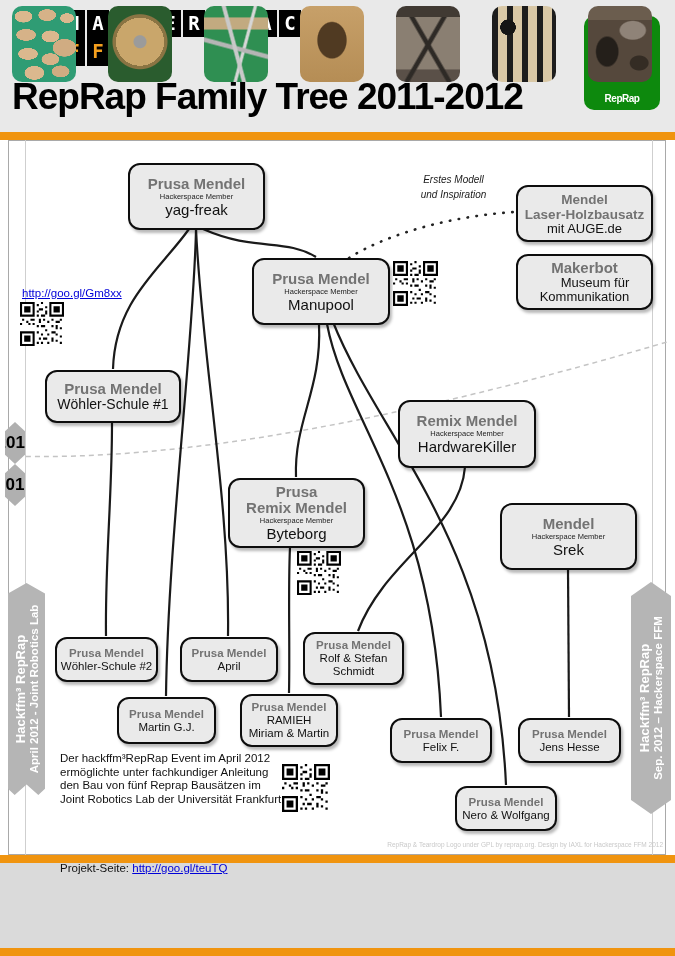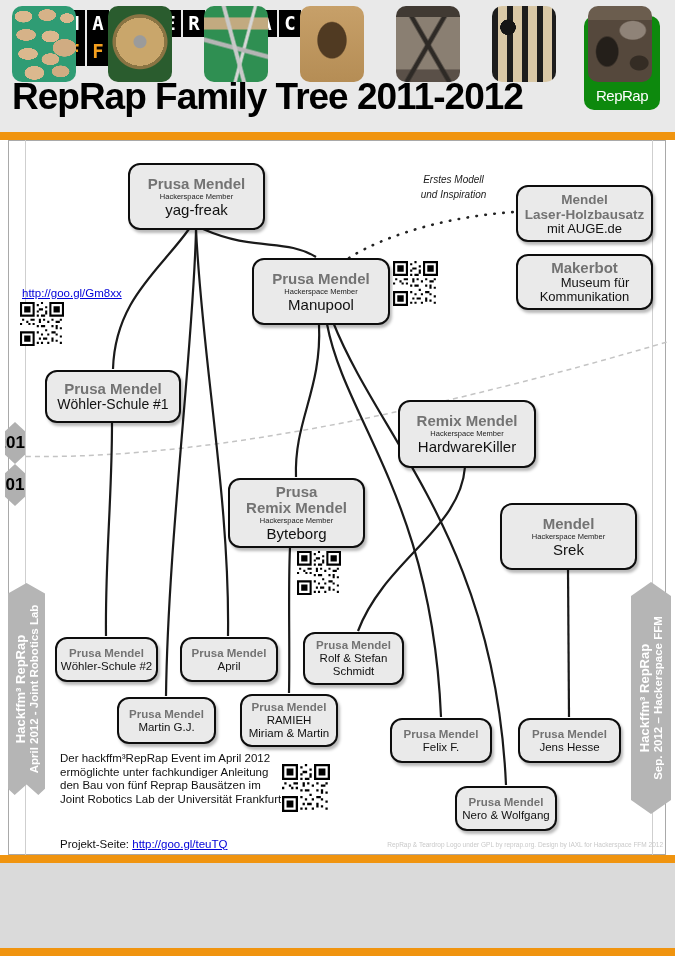--- a/index.html
+++ b/index.html
@@ -12,21 +12,21 @@
   .robot-box{width:46px;height:58px;background:#000;margin-right:3px;display:flex;align-items:center;justify-content:center;}
   .logo-rows{display:flex;flex-direction:column;}
   .cells .cell{display:inline-block;width:22px;background:#000;color:#fff;
         font-family:"DejaVu Sans Mono",monospace;font-weight:bold;font-size:19px;line-height:27px;
         text-align:center;margin-right:2px;}
   .cells.ffm .cell{color:#f5a01e;line-height:29px;}
   .page-title{position:absolute;left:12px;top:76px;font-size:37px;font-weight:bold;letter-spacing:-1px;color:#000;}
   .reprap-logo{position:absolute;left:584px;top:16px;width:76px;height:94px;background:#0d890d;border-radius:10px;
         display:flex;flex-direction:column;align-items:center;justify-content:flex-end;z-index:3;}
   .reprap-logo svg{position:absolute;top:8px;left:14px;}
-  .reprap-label{color:#fff;font-weight:normal;font-size:15px;letter-spacing:-0.5px;margin-bottom:6px;}
+  .reprap-label{color:#fff;font-weight:bold;font-size:10px;letter-spacing:-0.5px;margin-bottom:6px;}
   .bar{position:absolute;left:0;width:675px;height:8px;background:#f0940f;z-index:4;}
   .bar.top{top:132px;}
   .bar.mid{top:855px;}
   .bar.bot{top:948px;}
   
   .main-frame{position:absolute;left:8px;top:140px;width:658px;height:715px;background:#fff;border:1px solid #a9a9a9;box-sizing:border-box;z-index:1;}
   .tl-line{position:absolute;top:140px;width:1px;height:715px;background:#cfcfcf;z-index:2;}
   .tl-left{left:25px;}
   .tl-right{left:652px;}
   
@@ -291,21 +291,21 @@
   <div class="note" style="left:22px;top:246px;width:160px">
     <br>
     <a class="link">http://goo.gl/Gm8xx</a>
   </div>
 
   <div class="note" style="left:60px;top:752px;width:240px">Der hackffm³RepRap Event im April 2012
 ermöglichte unter fachkundiger Anleitung
 den Bau von fünf Reprap Bausätzen im
 Joint Robotics Lab der Universität Frankfurt.</div>
 
-  <div class="note" style="left:60px;top:824px;width:240px">
+  <div class="note" style="left:60px;top:848px;width:240px">
     <span>Projekt-Seite: </span><a class="link">http://goo.gl/teuTQ</a>
   </div>
 
   <div class="footer-credit">RepRap &amp; Teardrop Logo under GPL by reprap.org. Design by IAXL for Hackerspace FFM 2012</div>
 
   <svg class="qr" style="left:20px;top:302px" width="44" height="44" viewBox="0 0 63 63">
       <use href="#qr-sym"></use>
     </svg>
   <svg class="qr" style="left:393px;top:261px" width="45" height="45" viewBox="0 0 63 63">
       <use href="#qr-sym"></use>

